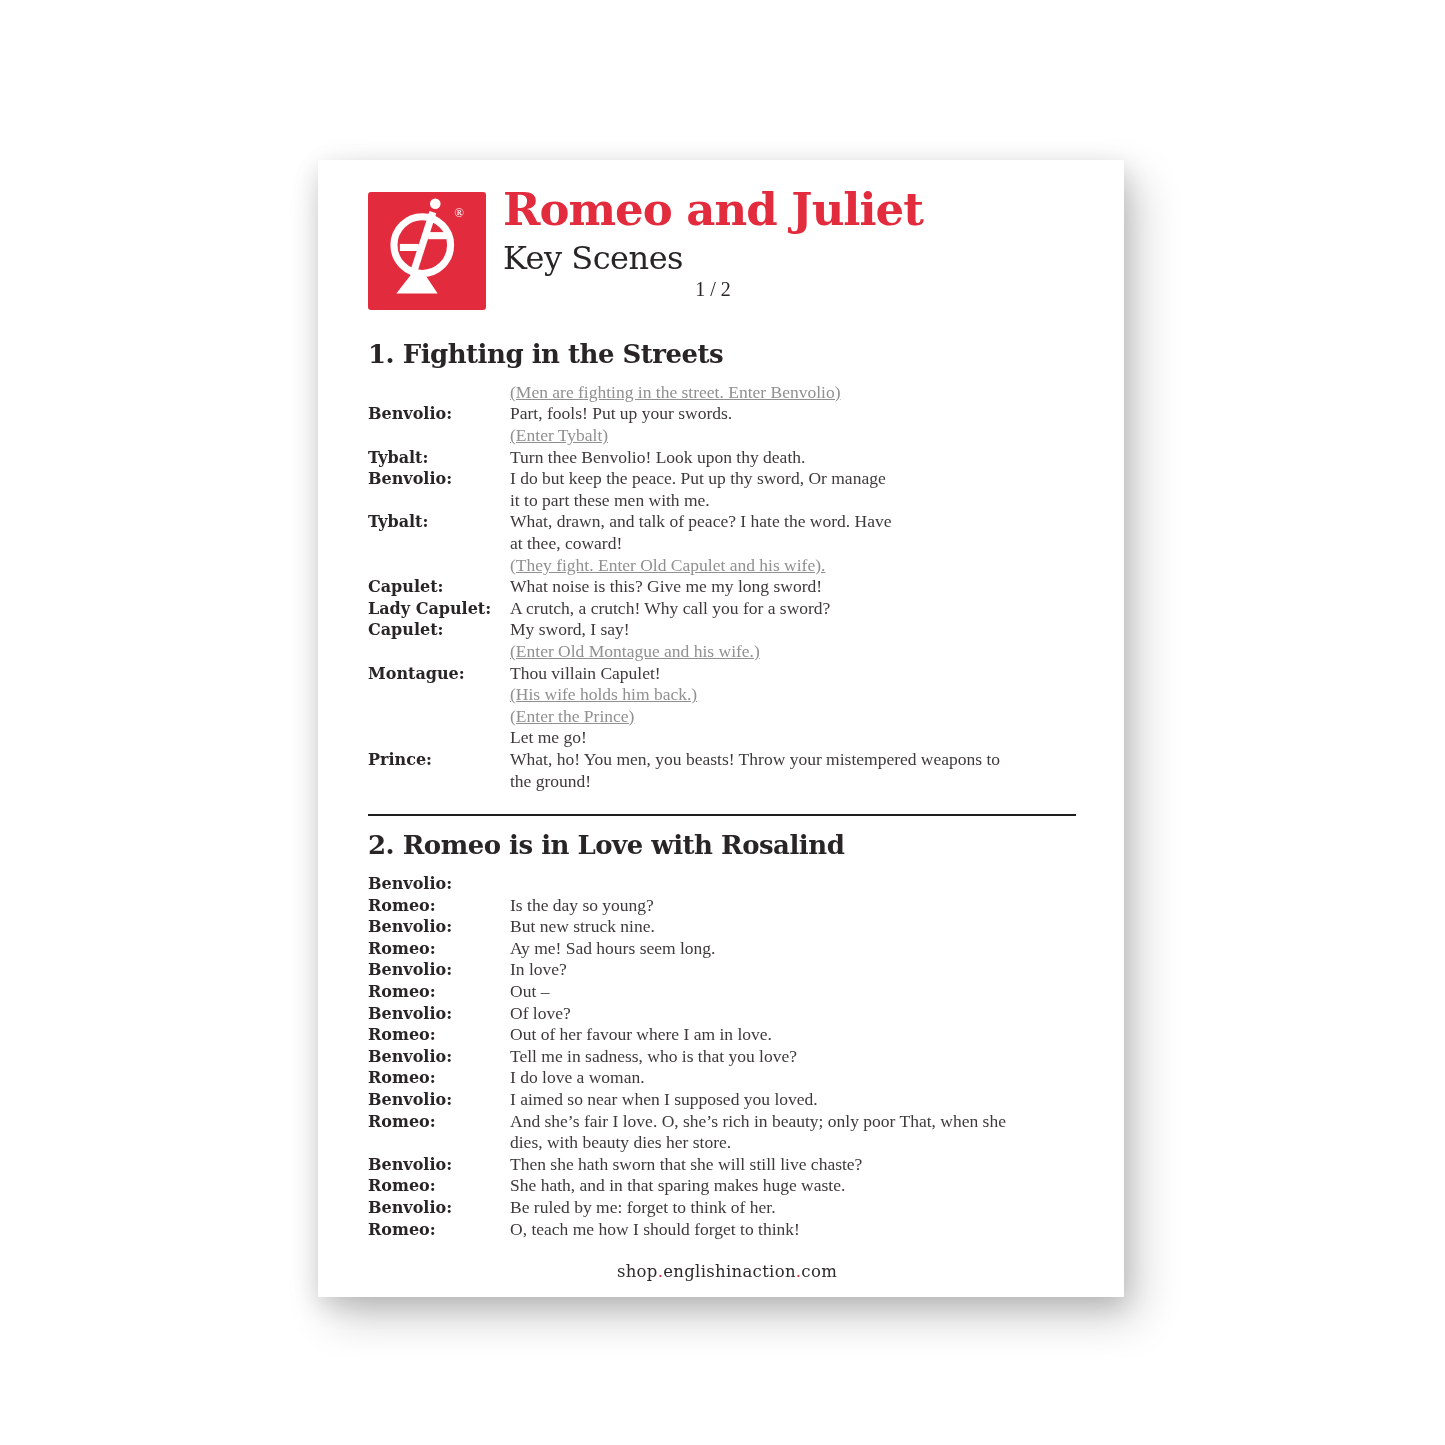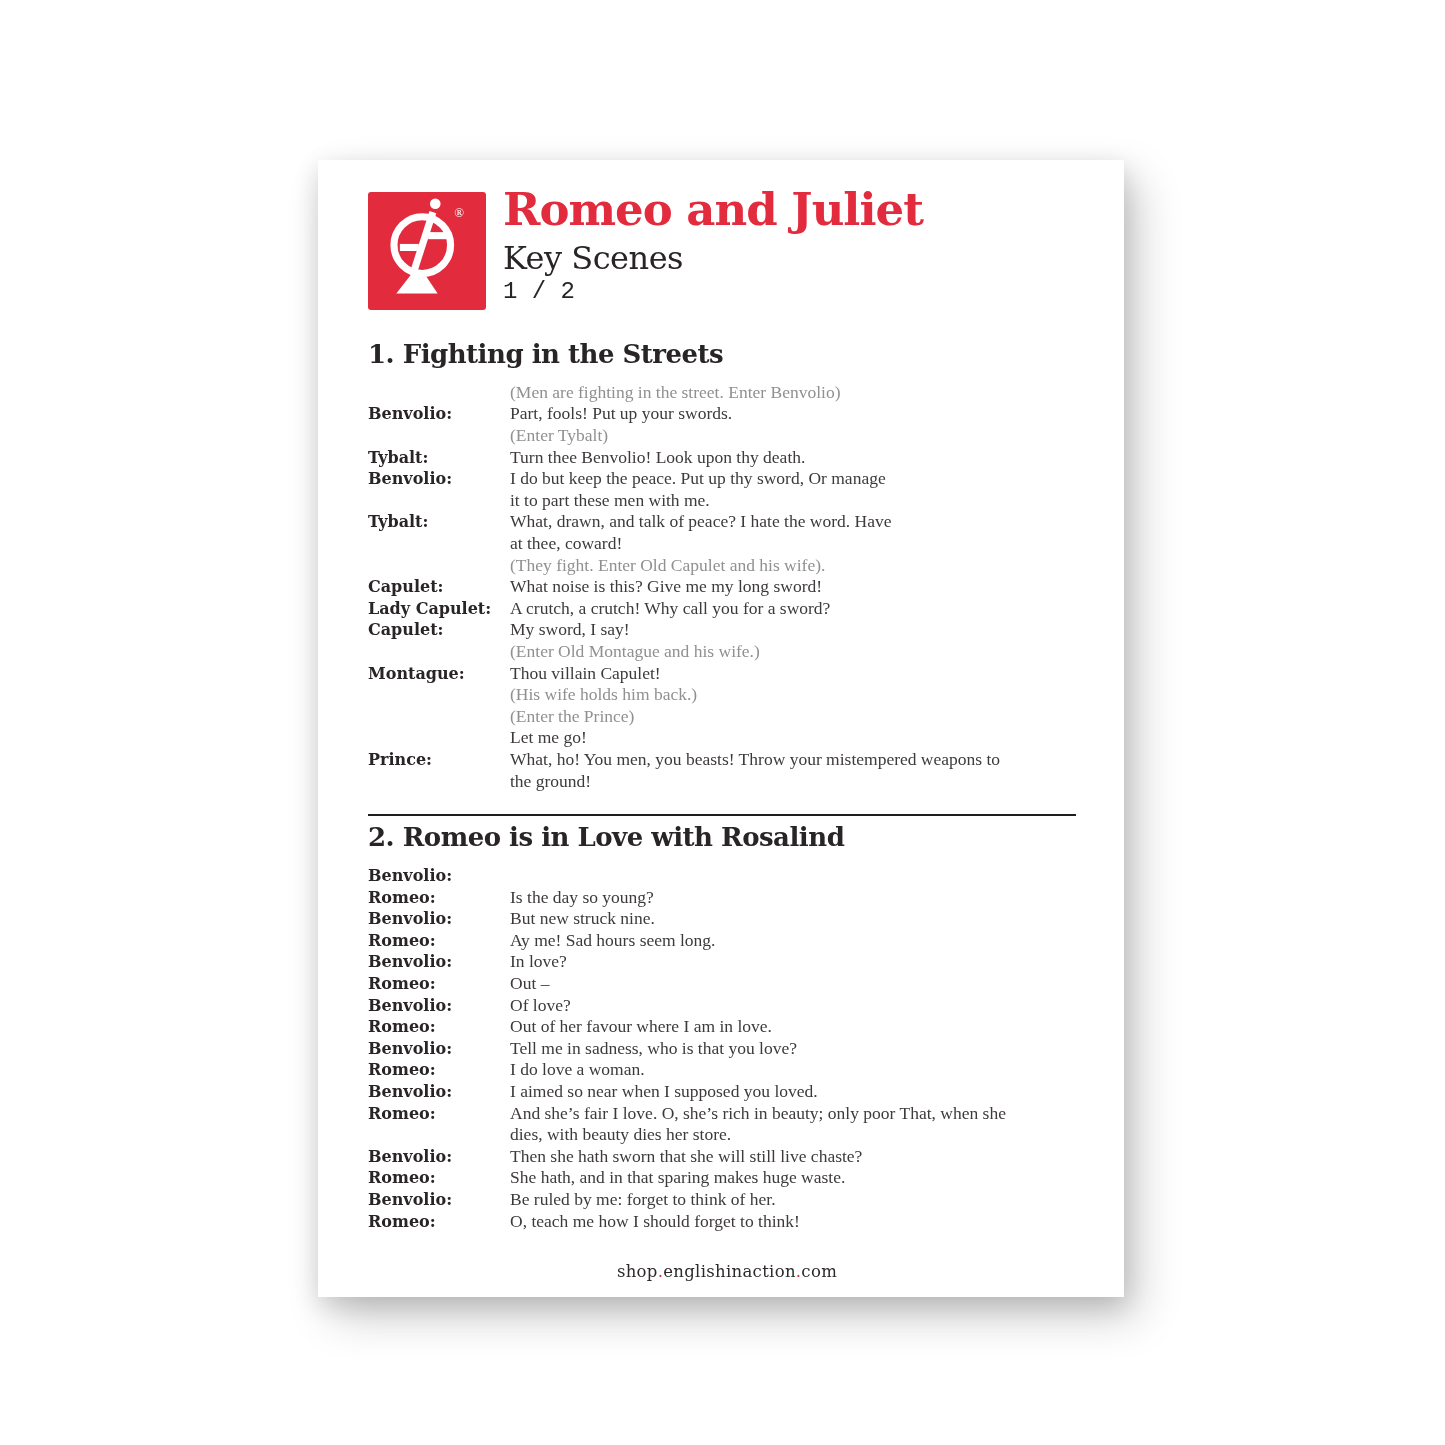--- a/index.html
+++ b/index.html
@@ -45,54 +45,55 @@
     text-align:center;
   }
   .doc-subtitle{
     font-family:"DejaVu Serif", serif;
     font-size:32px; line-height:1.05;
     color:var(--ink);
     margin-top:10px;
     letter-spacing:-0.5px;
   }
   .doc-pagenum{
-    font-family:Liberation Mono, monospace;
-    font-size:24px; line-height:1.05;
+    font-family:Liberation Serif, serif;
+    font-size:20px; line-height:1.05;
     color:var(--ink);
     margin-top:3px;
+    text-align:center;
   }
   
   .scenes{margin-top:30px;}
   .scene-heading{
     font-family:"DejaVu Serif", serif;
     font-weight:bold;
     font-size:26px; line-height:1.15;
     letter-spacing:-0.5px;
     color:var(--ink);
     margin-bottom:12px;
   }
   .scene + .scene{
     margin-top:22px;
     border-top:2px solid var(--divider);
-    padding-top:7px;
+    padding-top:15px;
   }
   .script-line{display:flex; font-size:17.5px; line-height:21.6px;}
   .speaker{
     width:142px; flex:none;
     font-family:"DejaVu Serif", serif;
     font-weight:bold;
     font-size:16px;
     color:var(--ink);
   }
   .line-text{
     width:566px;
     white-space:pre-line;
     color:var(--body);
   }
-  .script-line.stage .line-text{color:var(--stage);}
+  .script-line.stage .line-text{color:var(--stage);text-decoration:underline;}
   
   .footer{
     position:absolute;
     left:12px; right:0; bottom:16px;
     text-align:center;
     font-family:"DejaVu Serif", serif;
     font-size:16.5px;
     letter-spacing:0.3px;
     color:#2d292a;
   }

